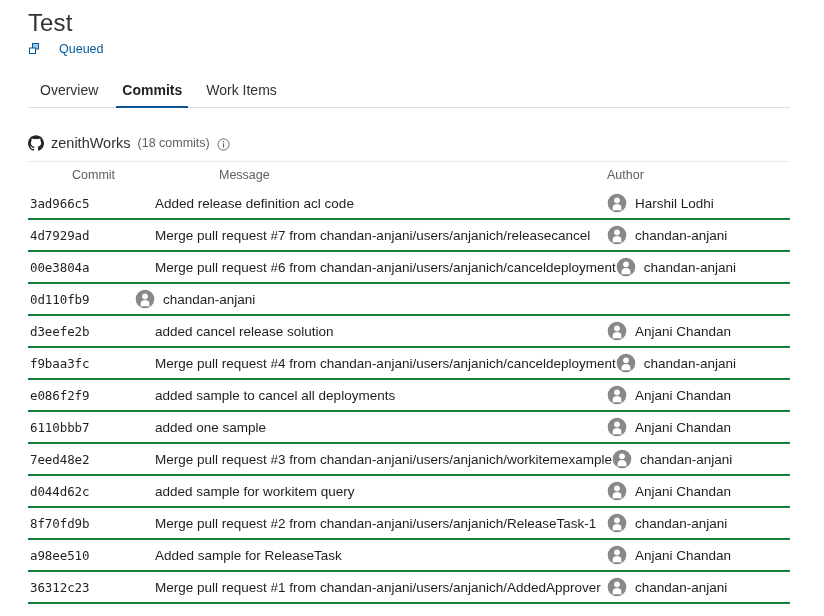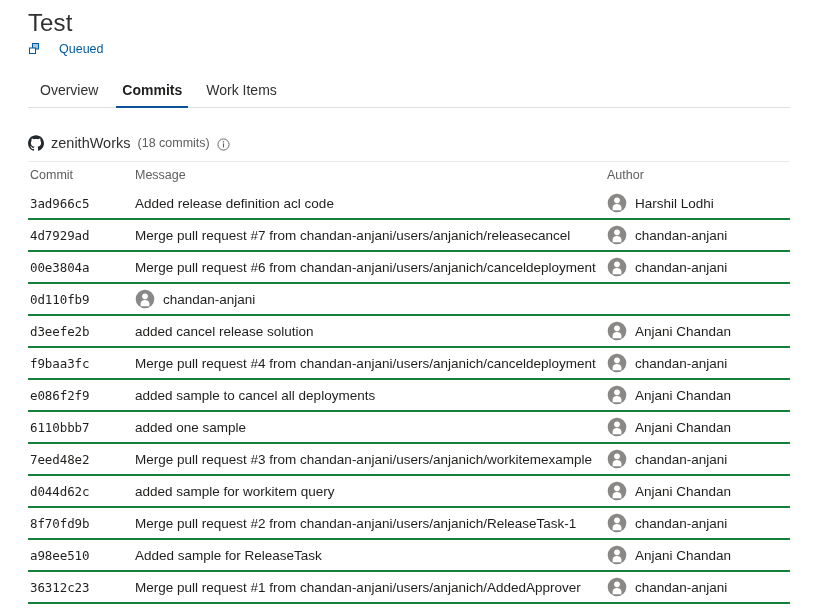--- a/index.html
+++ b/index.html
@@ -126,32 +126,34 @@
     height: 26px;
   }
   .c-commit { width: 105px; flex: 0 0 105px; padding-left: 2px; }
   .c-message { flex: 1 1 auto; padding-left: 0px; }
   .c-author { width: 183px; flex: 0 0 183px; display: flex; align-items: center; gap: 8px; }
 
   .th {
     font-size: 12.5px;
     color: #605e5c;
     font-weight: 400;
+    margin-left: 42px;
   }
   .hash {
     font-family: "DejaVu Sans Mono", "Liberation Mono", monospace;
     font-size: 12.5px;
     color: #201f1e;
     letter-spacing: -0.1px;
   }
   .msg {
     font-size: 13.5px;
     color: #201f1e;
     white-space: nowrap;
     overflow: hidden;
+    margin-left: 20px;
   }
   .author-name {
     font-size: 13.5px;
     color: #201f1e;
     white-space: nowrap;
   }
   .avatar { width: 20px; height: 20px; flex: 0 0 20px; display:block; }
 </style>
 </head>
 <body>

